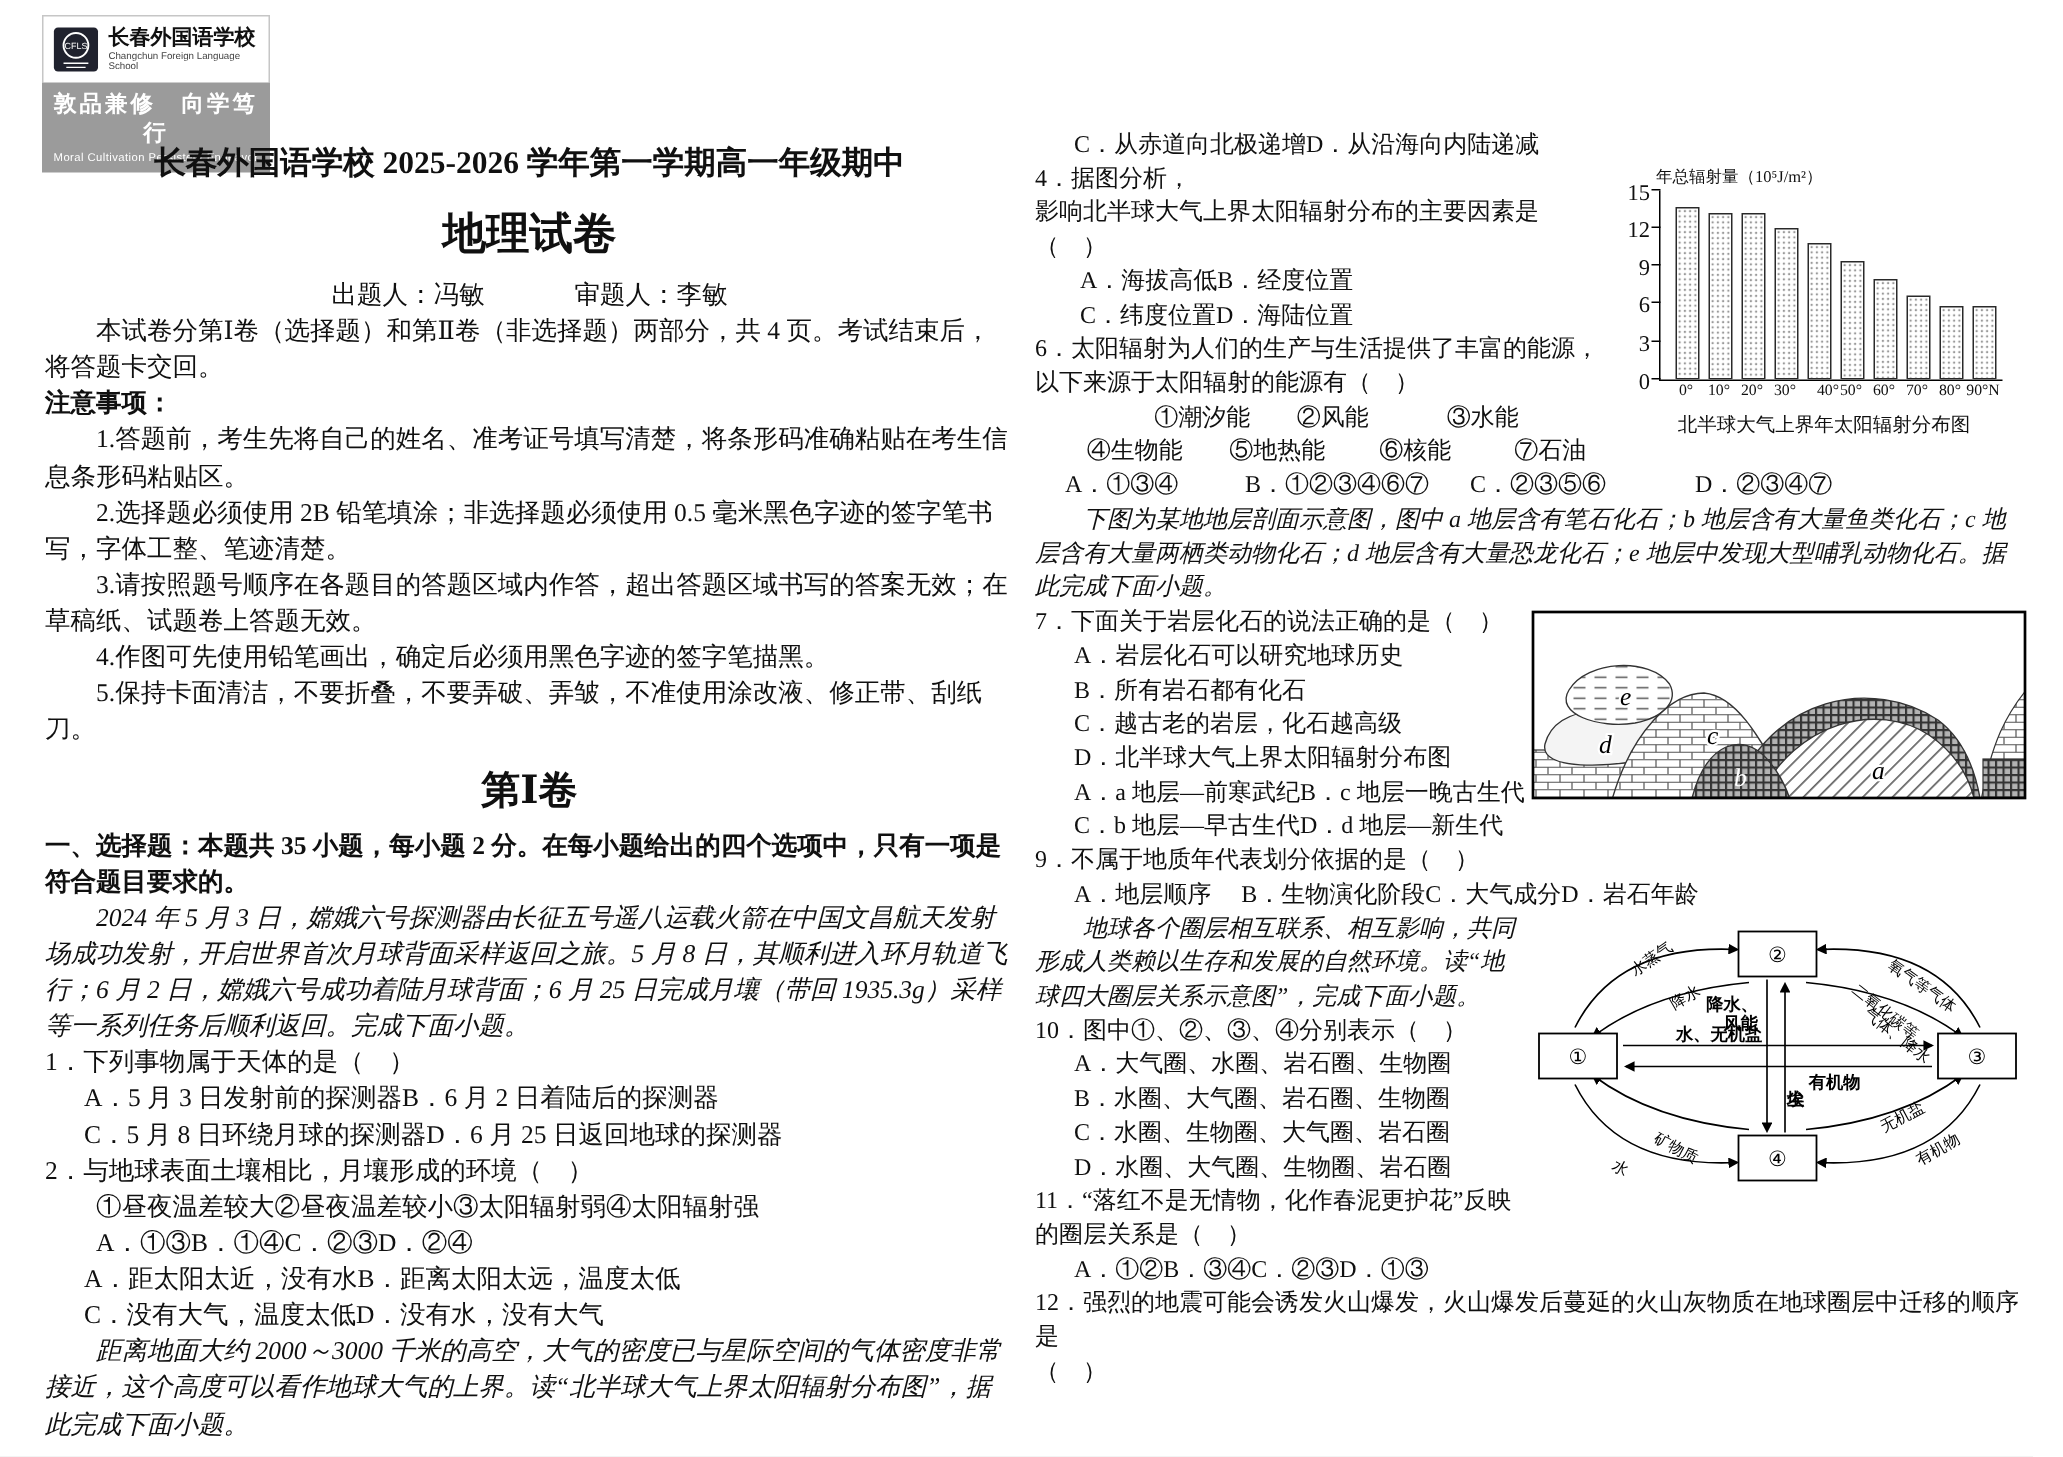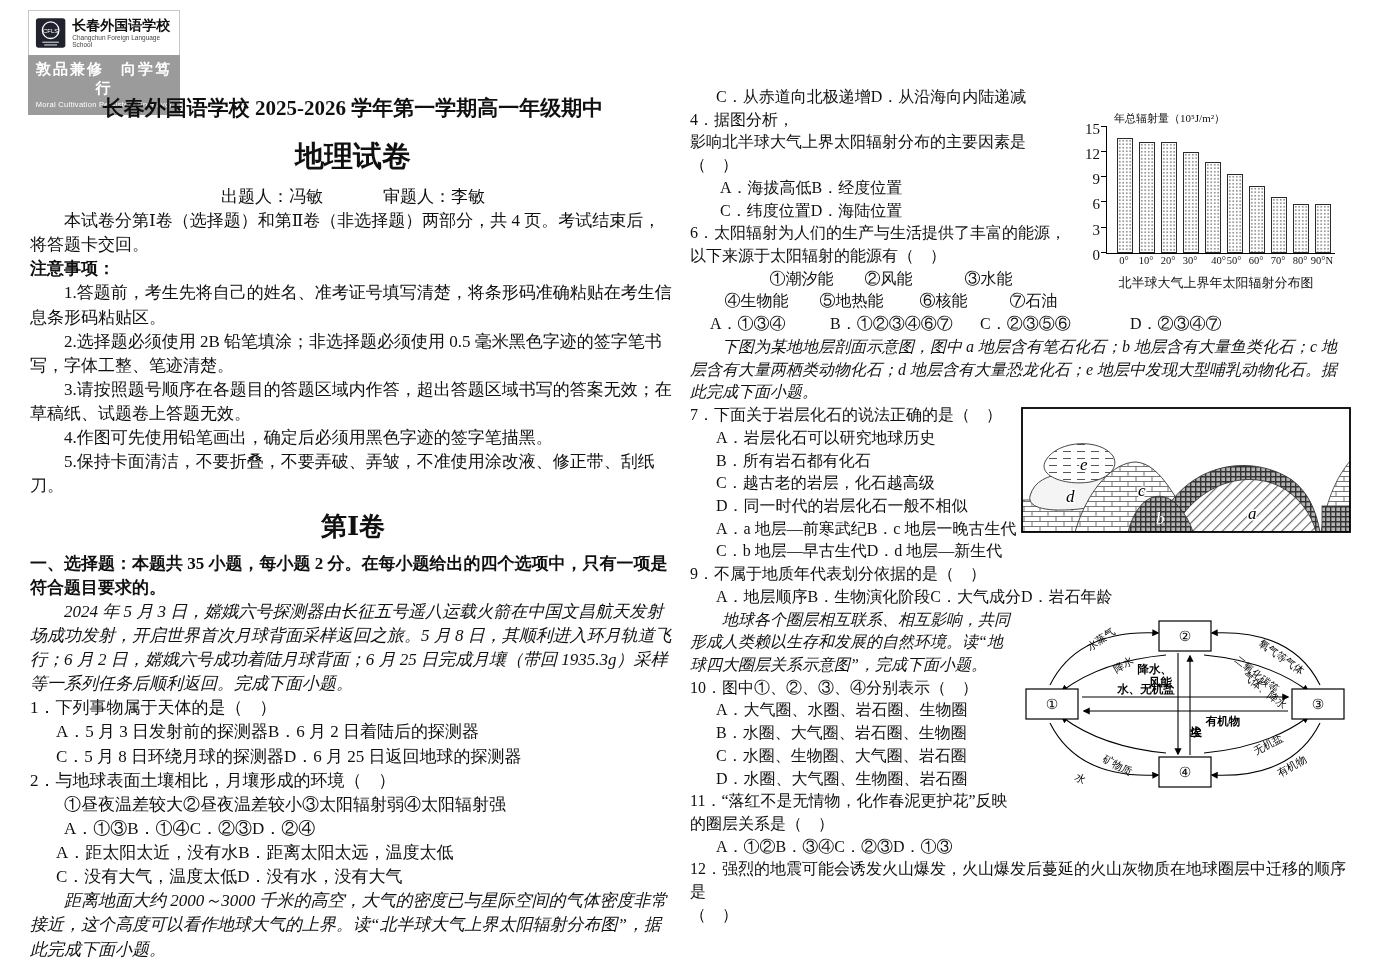--- a/index.html
+++ b/index.html
@@ -32,28 +32,28 @@
   .wA{flex:0 0 50%;}
   .sub{padding-left:34px;}
   .ws1{flex:0 0 132px;} .ws2{flex:0 0 148px;} .ws3{flex:0 0 140px;}
   .wo1{flex:0 0 125px;} .wo2{flex:0 0 145px;} .wo3{flex:0 0 150px;}
   .wc{flex:0 0 272px;}
   .wq5{flex:0 0 140px;}
   .irow{display:flex;padding-left:20px;justify-content:center;}
   .wi1{flex:0 0 95px;} .wi2{flex:0 0 100px;} .wi3{flex:0 0 90px;}
   .arow{display:flex;padding-left:20px;}
   .wa1{flex:0 0 120px;} .wa2{flex:0 0 150px;} .wa3{flex:0 0 150px;}
-  .wn1{flex:0 0 140px;} .wn2{flex:0 0 145px;} .wn3{flex:0 0 160px;}
+  .wn1{flex:0 0 140px;} .wn2{flex:0 0 145px;margin-left:20px;} .wn3{flex:0 0 160px;}
   .wm1{flex:0 0 130px;} .wm2{flex:0 0 140px;} .wm3{flex:0 0 130px;}
   
   figure{margin:0;}
   .fig-right{float:right;margin:2px 0 4px 8px;}
   .chart-fig{width:272px;}
   .chart-box{position:relative;padding:16px 0 0 26px;}
-  .ylab{position:absolute;top:0;left:34px;font-size:11px;white-space:nowrap;font-family:Liberation Serif, serif;}
+  .ylab{position:absolute;top:0;left:24px;font-size:11px;white-space:nowrap;font-family:Liberation Serif, serif;}
   .plot{position:relative;width:228px;height:126px;border-left:1.6px solid #000;border-bottom:1.6px solid #000;}
   .bar{position:absolute;bottom:0;border:1px solid #2a2a2a;background-color:#fff;
        background-image:radial-gradient(#9a9a9a 0.8px,transparent 0.95px);background-size:3.5px 3.5px;}
   .ytick{position:absolute;left:-6px;width:6px;height:0;border-top:1.5px solid #000;}
   .ytick-label{position:absolute;left:-26px;width:19px;text-align:right;font-size:15px;}
   .xcat{position:absolute;bottom:-16px;width:28px;text-align:center;font-size:10.5px;white-space:nowrap;}
   .chart-cap{margin-top:20px;text-align:center;font-size:13px;}
   .strata-fig{width:332px;}
   .sphere-fig{width:334px;}
   .clearfix::after{content:"";display:block;clear:both;}
@@ -259,21 +259,21 @@
           </g>
         </g>
         <rect x="2" y="2" width="328" height="124" fill="none" stroke="#000" stroke-width="1.8"></rect>
       </svg>
     </figure>
 
     <p>7．下面关于岩层化石的说法正确的是（　）</p>
     <p class="stack">A．岩层化石可以研究地球历史</p>
     <p class="stack">B．所有岩石都有化石</p>
     <p class="stack">C．越古老的岩层，化石越高级</p>
-    <p class="stack">D．同一时代的岩层化石一般不相似</p>
+    <p class="stack">D．北半球大气上界太阳辐射分布图</p>
 
     <div class="orow">
       <span class="wc">A．a 地层—前寒武纪</span>
       <span>B．c 地层一晚古生代</span>
     </div>
     <div class="orow">
       <span class="wc">C．b 地层—早古生代</span>
       <span>D．d 地层—新生代</span>
     </div>
 

